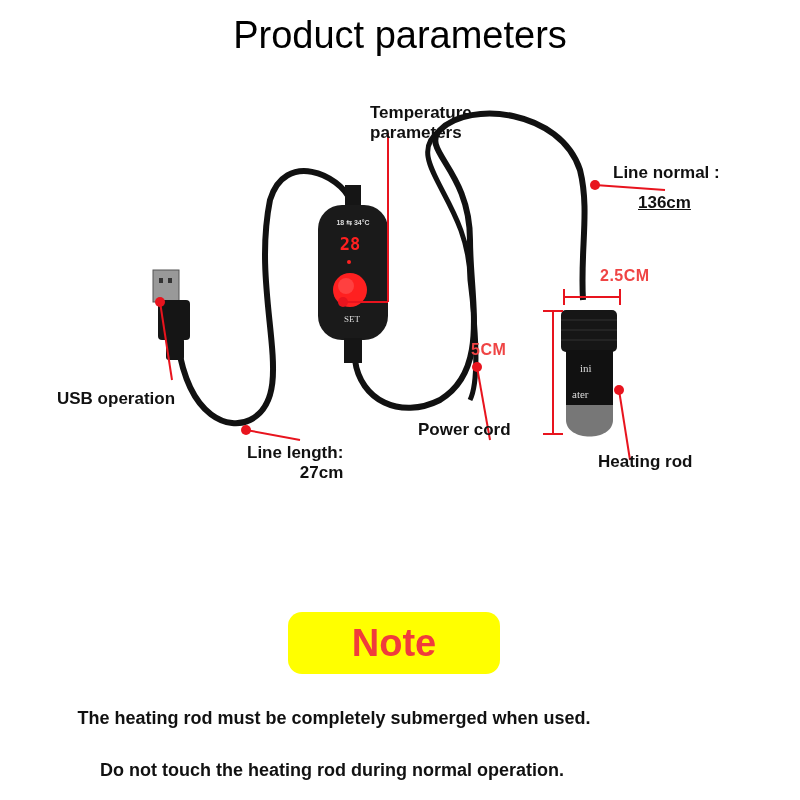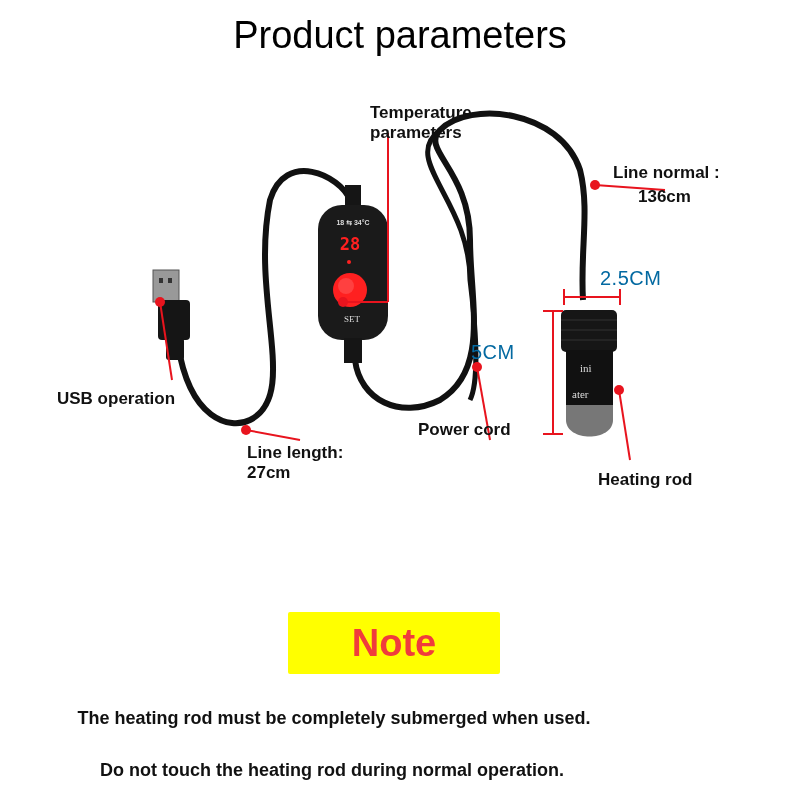--- a/index.html
+++ b/index.html
@@ -1,21 +1,21 @@
 <!DOCTYPE html>
 <html><head>
 <meta charset="utf-8">
 <style>
   html,body{margin:0;padding:0;background:#fff;}
   body{width:800px;height:800px;position:relative;overflow:hidden;font-family:"Liberation Sans",sans-serif;color:#111;}
   .title{position:absolute;top:14px;left:0;width:800px;text-align:center;font-size:38px;font-weight:normal;color:#000;}
   .lbl{position:absolute;font-weight:bold;font-size:17px;color:#111;line-height:1.2;}
-  .dim{position:absolute;font-weight:normal;font-size:20px;color:#0369a1;letter-spacing:0.5px;}
+  .dim{position:absolute;font-weight:bold;font-size:16px;color:#ef4444;letter-spacing:0.5px;}
   svg.art{position:absolute;left:0;top:0;}
-  .note{position:absolute;left:288px;top:612px;width:212px;height:62px;background:#ffff00;border-radius:2px;
+  .note{position:absolute;left:288px;top:612px;width:212px;height:62px;background:#ffff00;border-radius:14px;
         text-align:center;line-height:62px;font-size:38px;font-weight:bold;color:#f03c3c;}
   .line{position:absolute;left:0;width:668px;text-align:center;font-weight:bold;font-size:18px;color:#111;}
 </style>
 </head>
 <body>
 
 <div class="title">Product parameters</div>
 
 <svg class="art" width="800" height="800" viewBox="0 0 800 800">
 
@@ -83,32 +83,32 @@
   </g>
 </svg>
 
 <div class="lbl" style="left:322px;top:103px;margin-left:48px;">
   <div>Temperature</div>
   <div>parameters</div>
 </div>
 
 <div class="lbl" style="left:613px;top:163px;">
   <div>Line normal :</div>
-  <div style="margin-left:25px;margin-top:4px;">136cm</div>
+  <div style="margin-left:25px;margin-top:10px;text-decoration:underline;">136cm</div>
 </div>
 
 <div class="dim" style="left:600px;top:267px;">2.5CM</div>
 <div class="dim" style="left:471px;top:341px;">5CM</div>
 
 <div class="lbl" style="left:57px;top:389px;">USB operation</div>
 
-<div class="lbl" style="left:247px;top:443px;text-align:left;">
+<div class="lbl" style="left:247px;top:443px;text-align:right;">
   <div>Line length:</div>
   <div>27cm</div>
 </div>
 
 <div class="lbl" style="left:418px;top:420px;">Power cord</div>
-<div class="lbl" style="left:598px;top:470px;">Heating rod</div>
+<div class="lbl" style="left:598px;top:452px;">Heating rod</div>
 
 <div class="note">Note</div>
 
 <div class="line" style="top:708px;">The heating rod must be completely submerged when used.</div>
 <div class="line" style="top:760px;left:-2px;">Do not touch the heating rod during normal operation.</div>
 
 </body></html>

